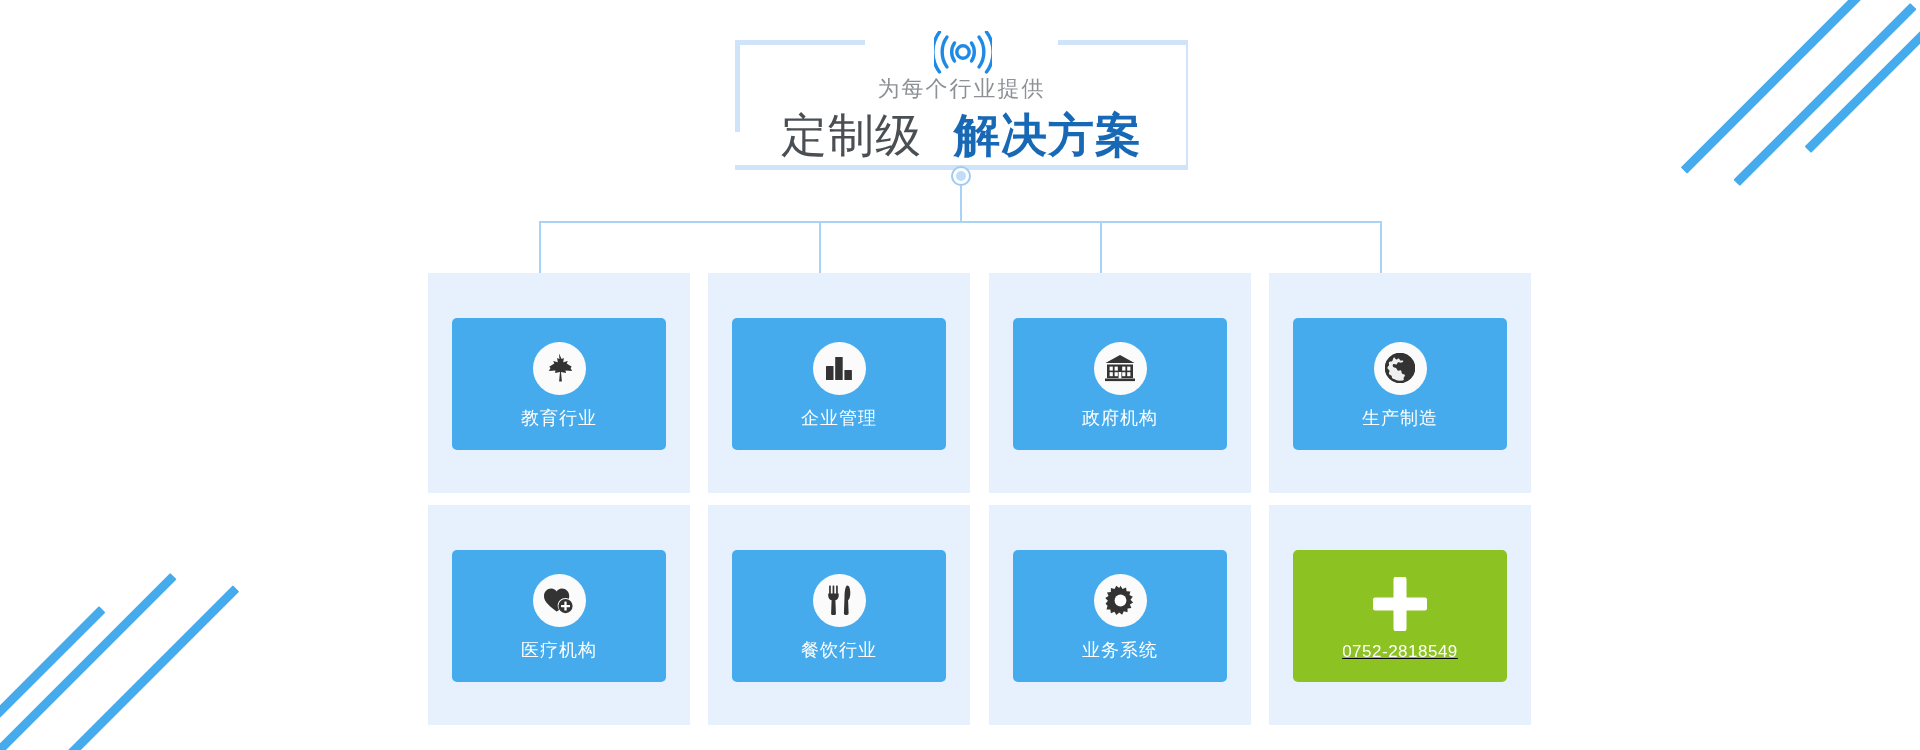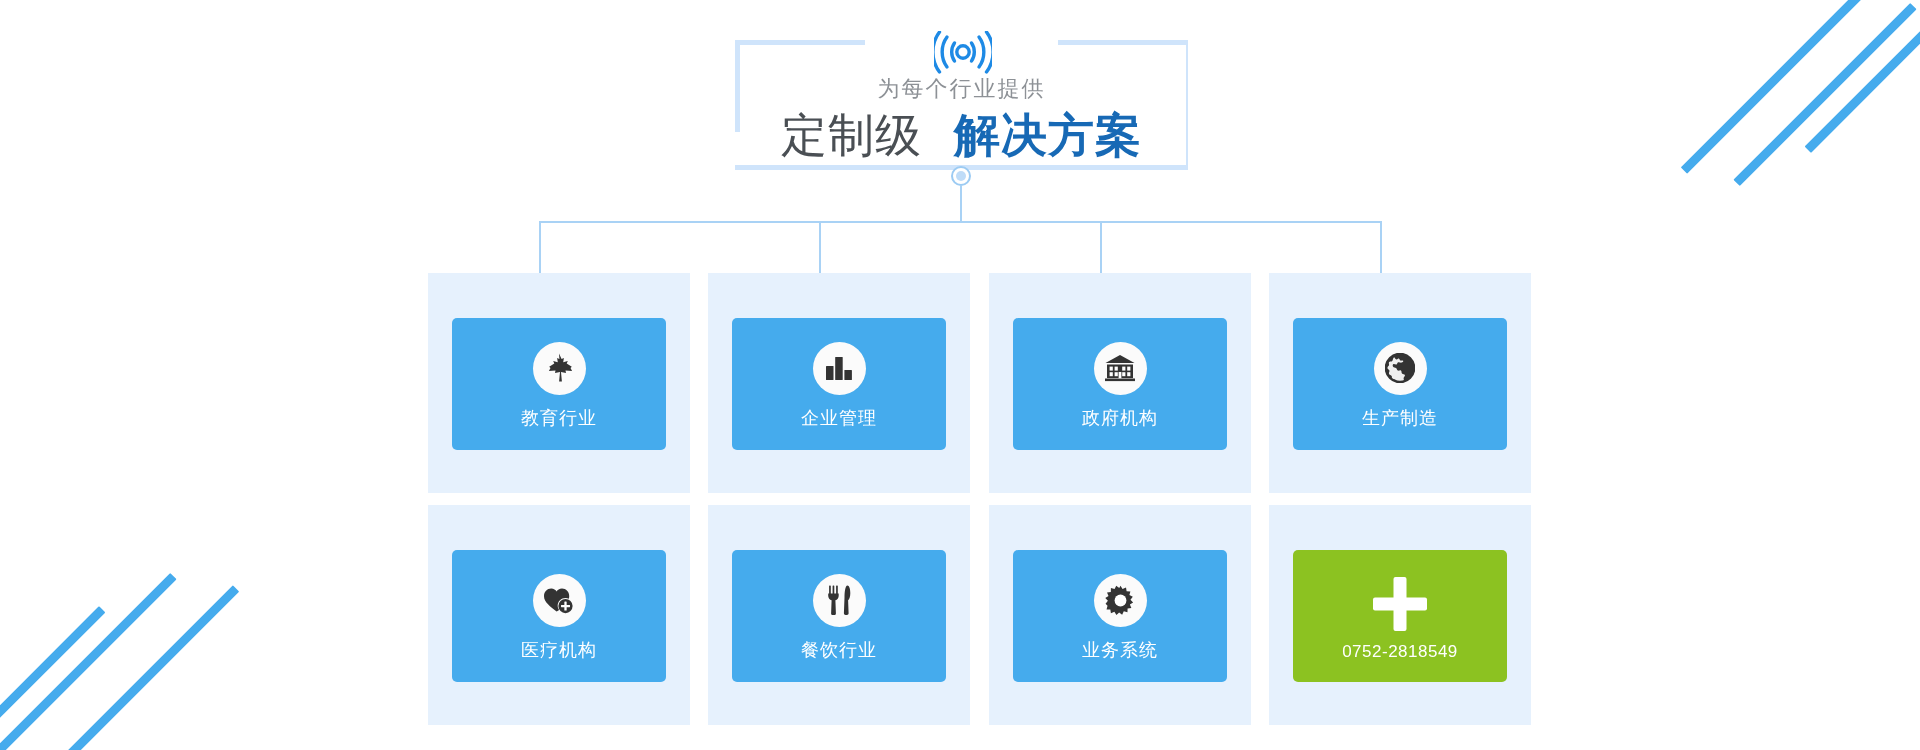--- a/index.html
+++ b/index.html
@@ -217,19 +217,19 @@
         <svg width="31" height="31" viewBox="0 0 32 32">
           <g fill="#333333">
             <path d="M16 0.8l2.1 3.3 3.6-1.5 .6 3.9 3.9 .1-1 3.8 3.5 1.7-2.4 3.1 2.7 2.8-3.3 2.1 1.5 3.6-3.9 .6-.1 3.9-3.8-1-1.7 3.5-3.1-2.4-2.8 2.7-2.1-3.3-3.6 1.5-.6-3.9-3.9-.1 1-3.8L0.6 19.3l2.4-3.1L0.3 13.4l3.3-2.1L2.1 7.7l3.9-.6.1-3.9 3.8 1L11.6.7l3.1 2.4z"></path>
           </g>
           <circle cx="16" cy="16" r="6.1" fill="#ffffff"></circle>
         </svg>
       </span>
       <span class="tile-label">业务系统</span>
     </div>
 
-    <div class="tile green" style="left:865px;top:277px;width:214px;height:132px;">
+    <div class="tile green" style="left:865px;top:277px;width:214px;height:132px;text-decoration:underline;">
       <span class="plus-mark"></span>
       <span class="phone-label">0752-2818549</span>
     </div>
 
   </div>
 </div>
 
 </body></html>

